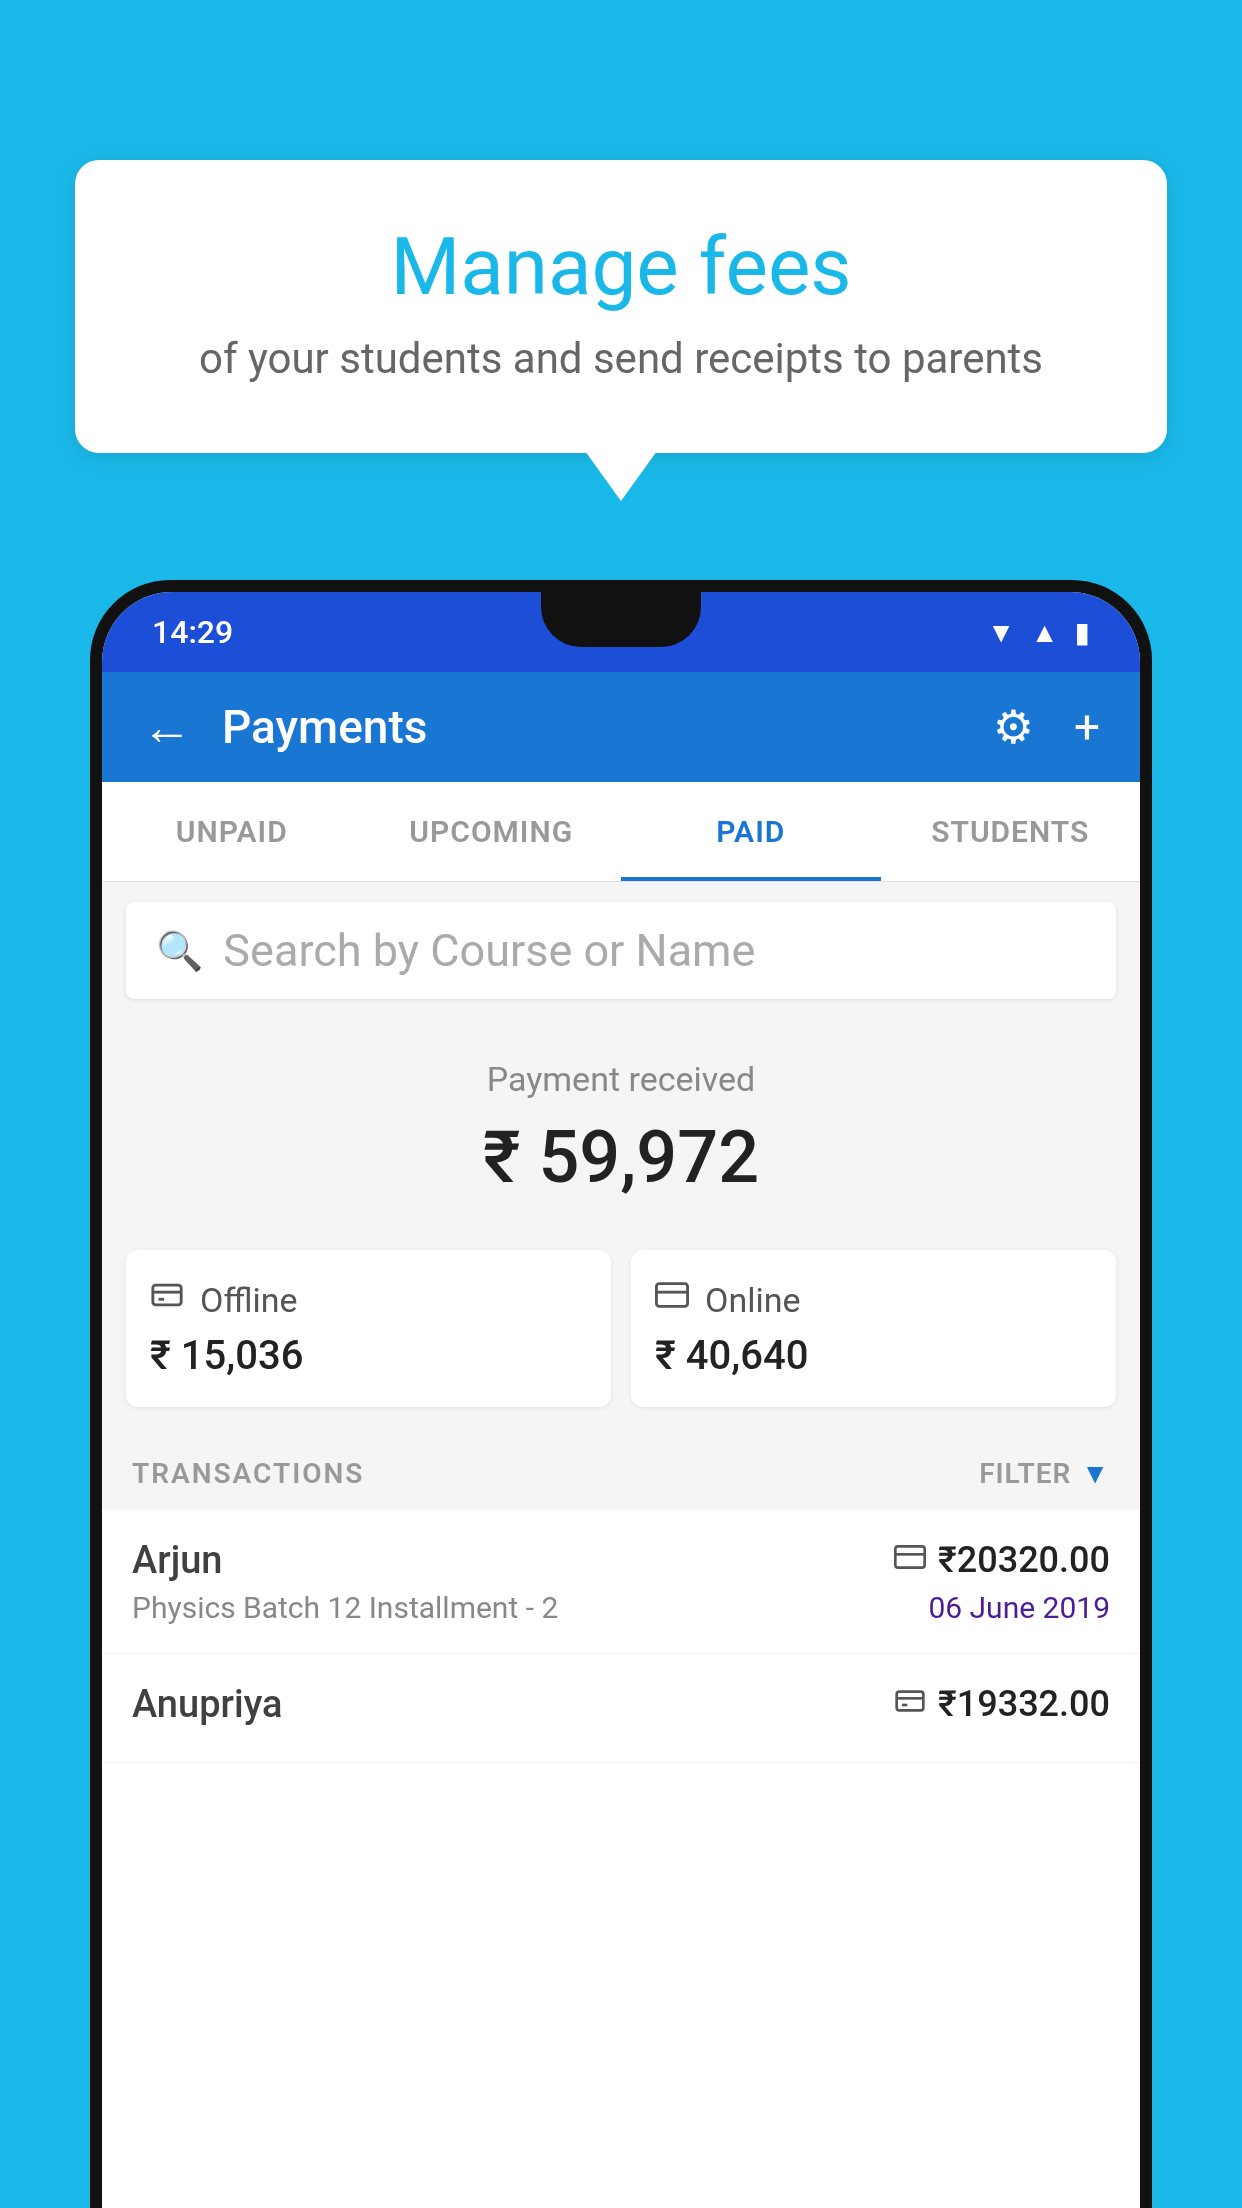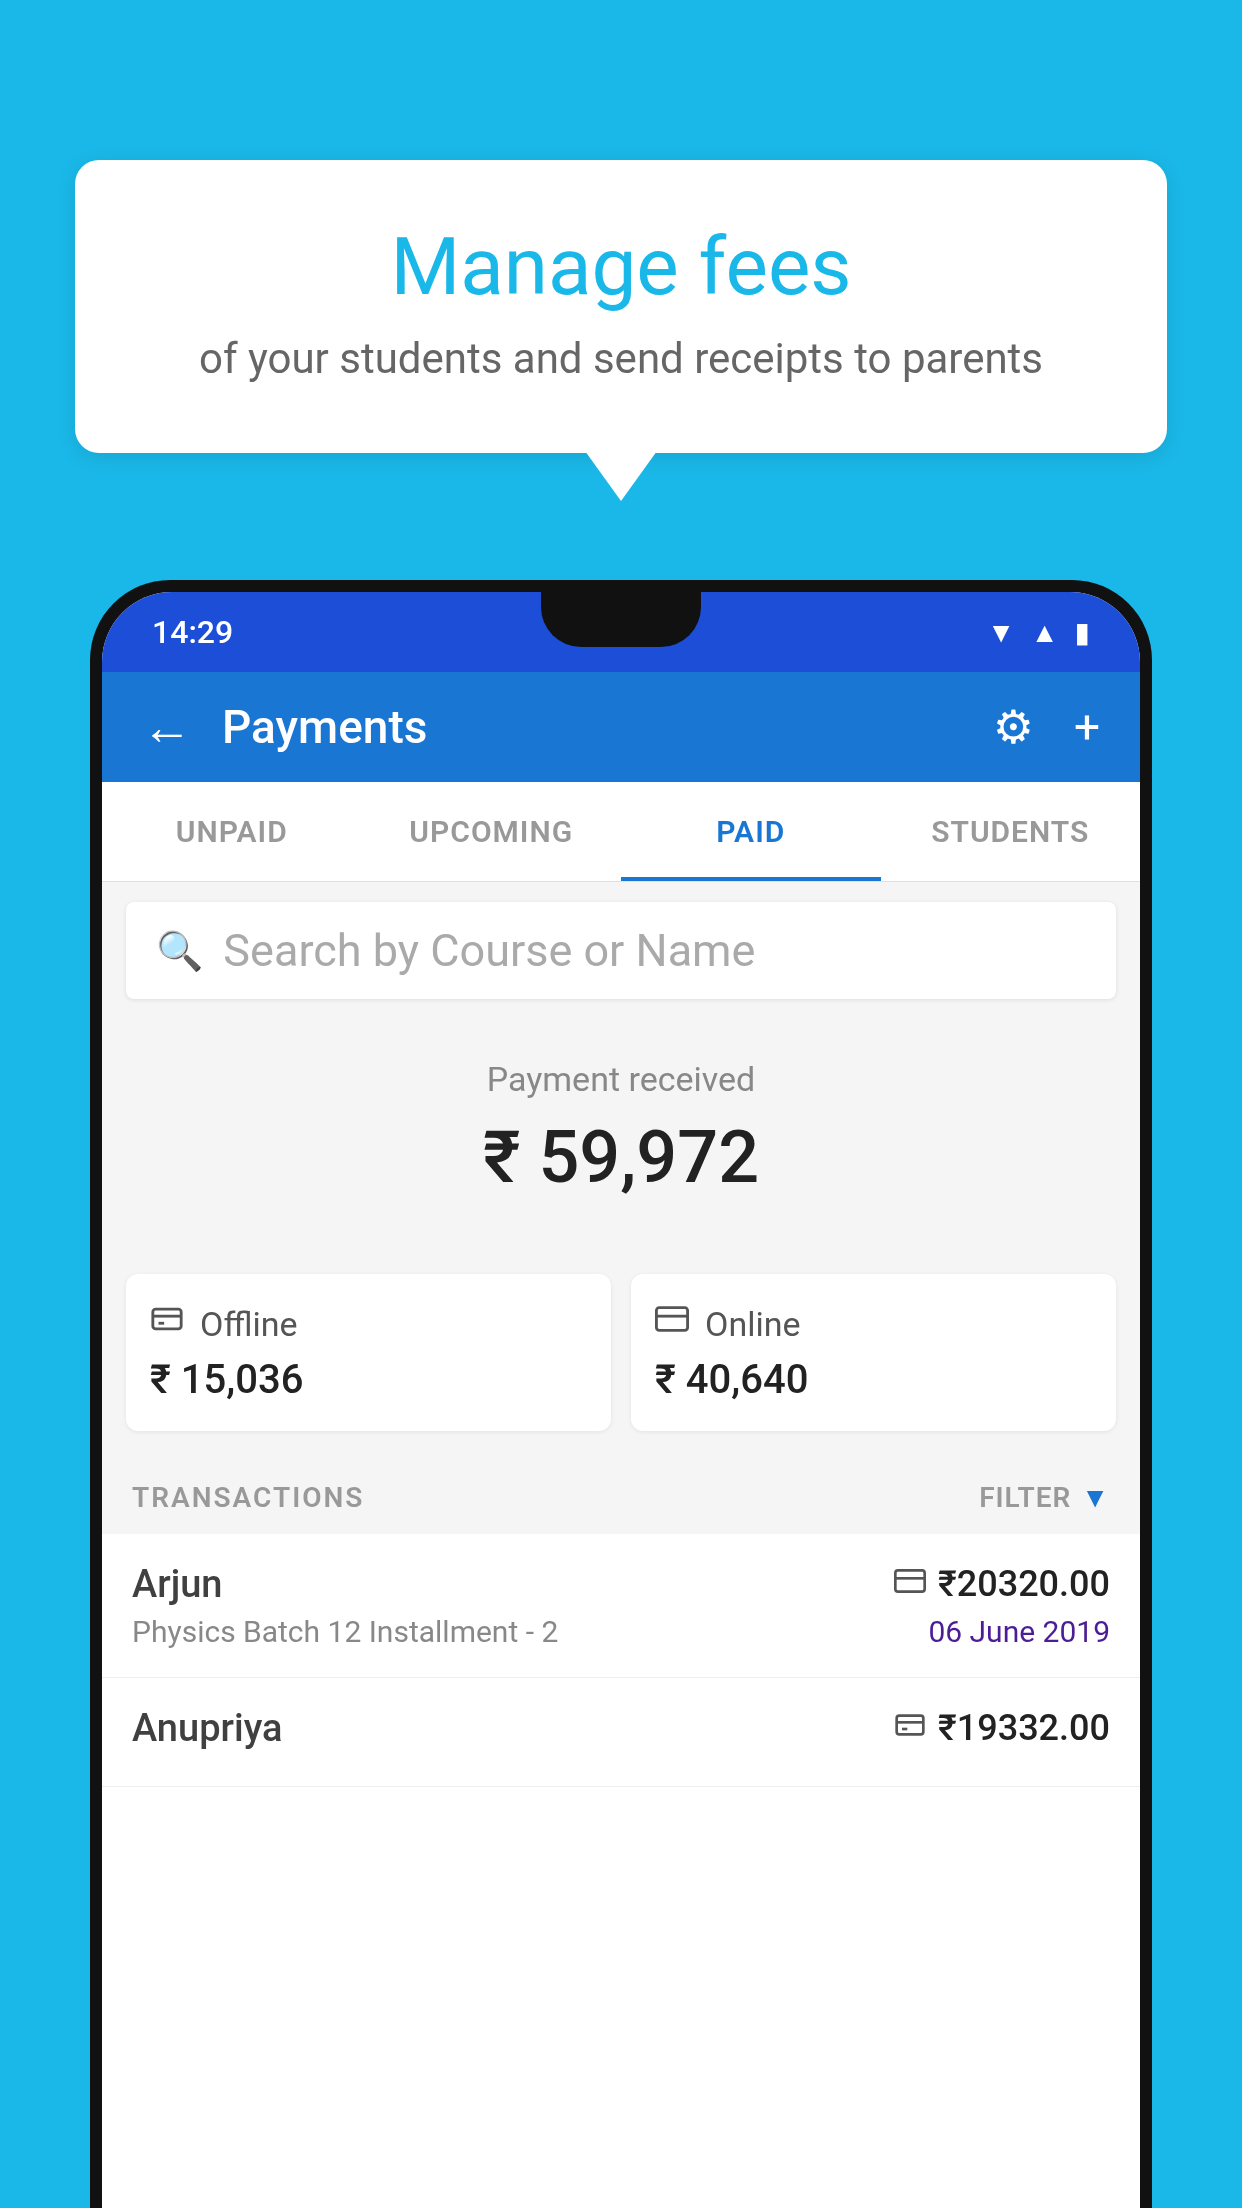--- a/index.html
+++ b/index.html
@@ -223,21 +223,21 @@
     .payment-label {
       font-size: 34px;
       color: #888;
       margin-bottom: 16px;
     }
 
     .payment-amount {
       font-size: 72px;
       font-weight: 500;
       color: #222;
-      margin-bottom: 44px;
+      margin-bottom: 20px;
     }
 
     
     .payment-cards {
       display: flex;
       gap: 20px;
       padding: 0 24px 30px;
     }
 
     .payment-card {

